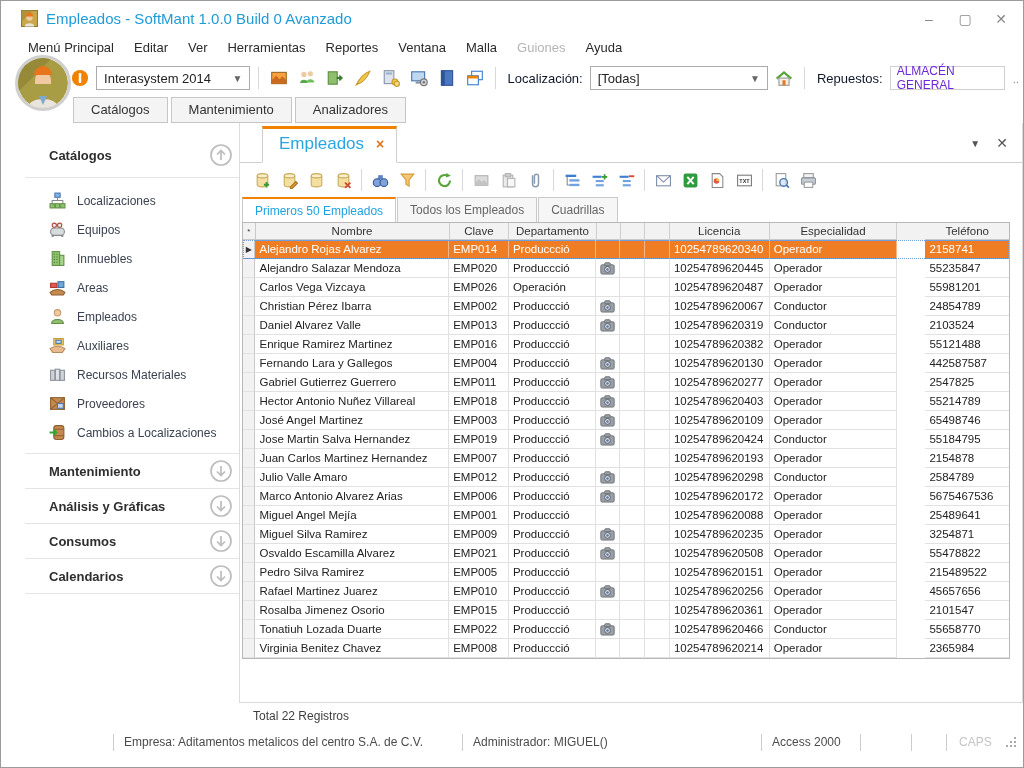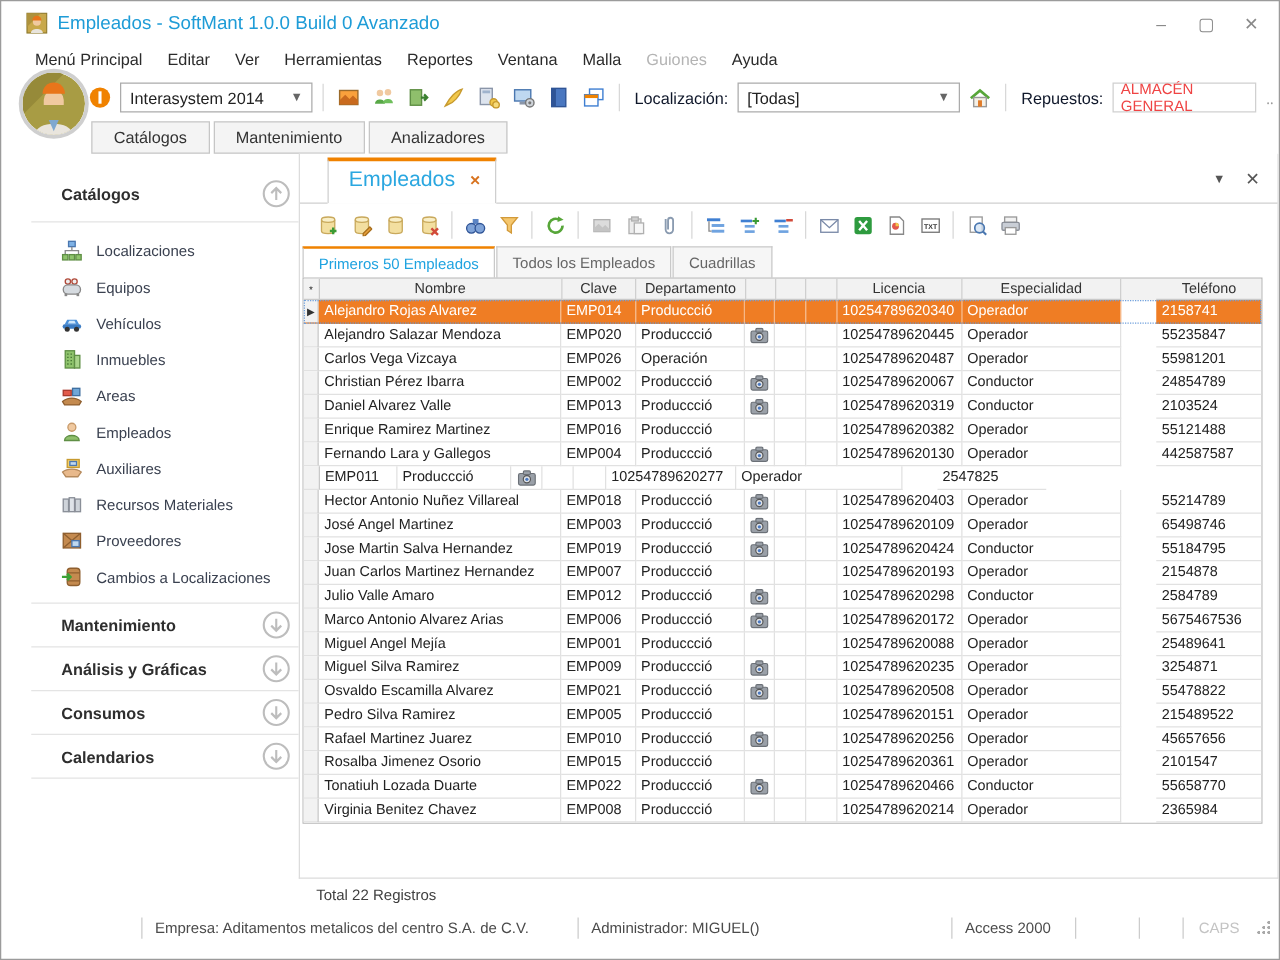--- a/index.html
+++ b/index.html
@@ -24,21 +24,21 @@
             border:3px solid #cfcfcf; overflow:hidden; background:#fff; z-index:5; }
   .combo { display:flex; align-items:center; justify-content:space-between; border:1px solid #ababab;
            height:24px; padding:0 7px; font-size:13px; color:#222; background:#fff; }
   .combo .caret { color:#666; font-size:10px; margin-left:8px; }
   .combo.sys { width:166px; }
   .combo.loc { width:192px; }
   .tb-label { font-size:13px; color:#0f172a; margin:0 2px 0 4px; }
   .tbtn { width:25px; height:25px; display:flex; align-items:center; justify-content:center; }
   .tbtn svg { width:18px; height:18px; }
   .vsep { width:1px; height:22px; background:#d8d8d8; margin:0 3px; }
-  .disabled-input { width:124px; height:24px; border:1px solid #d0d0d0; color:#ef4444; font-size:12px;
+  .disabled-input { width:124px; height:24px; border:1px solid #d0d0d0; color:#6d28d9; font-size:12px;
                     display:flex; align-items:center; padding:0 6px; background:#fff; }
   .more-btn { color:#9a9a9a; font-size:11px; letter-spacing:1px; padding:0 3px; }
 
   
   .ribbon { height:26px; display:flex; gap:3px; padding-left:72px; align-items:flex-end; }
   .rtab { border:1px solid #c6c6c6; background:#f4f4f4; padding:4px 17px 5px; font-size:13px; color:#333; }
 
   
   .main { display:flex; height:580px; }
   .sidebar { width:214px; margin-left:24px; padding-top:14px; }
@@ -275,30 +275,20 @@
               <circle cx="5" cy="4" r="2" fill="#eee" stroke="#b04a3a"></circle>
               <circle cx="10" cy="4" r="2" fill="#eee" stroke="#b04a3a"></circle>
               <rect x="1.5" y="6.5" width="13" height="7" rx="3.5" fill="#d6dbe0" stroke="#888"></rect>
               <rect x="2.5" y="13" width="2" height="2" fill="#888"></rect>
               <rect x="11.5" y="13" width="2" height="2" fill="#888"></rect>
             </svg>
           <span>Equipos</span>
         </div>
         <div class="sb-item">
           <svg viewBox="0 0 16 16">
-              <path d="M2.5 9 L4.5 5.5 h7 L13.5 9z" fill="#4A90D9"></path>
-              <path d="M6 6.2 h4 l1 2 H5z" fill="#cfe6fb"></path>
-              <rect x="1" y="8.8" width="14" height="3.4" rx="1.7" fill="#3B7CC4"></rect>
-              <circle cx="4.5" cy="12.6" r="1.9" fill="#333"></circle>
-              <circle cx="11.5" cy="12.6" r="1.9" fill="#333"></circle>
-            </svg>
-          <span>Vehículos</span>
-        </div>
-        <div class="sb-item">
-          <svg viewBox="0 0 16 16">
               <rect x="3" y="1.5" width="7" height="13" fill="#8FC46C" stroke="#5F8F45"></rect>
               <rect x="10" y="5" width="4" height="9.5" fill="#A8D48A" stroke="#5F8F45"></rect>
               <path d="M4.5 4h1M7 4h1M4.5 6.5h1M7 6.5h1M4.5 9h1M7 9h1M4.5 11.5h1M7 11.5h1" stroke="#3F6F2F"></path>
             </svg>
           <span>Inmuebles</span>
         </div>
         <div class="sb-item">
           <svg viewBox="0 0 16 16">
               <rect x="8.5" y="2.5" width="5.5" height="5.5" fill="#6FA7D8" stroke="#3F6FA0"></rect>
               <rect x="1.5" y="4" width="6" height="4" fill="#E25B4B" stroke="#A93A2E"></rect>
@@ -650,20 +640,21 @@
                 </svg>
               </div>
               <div class="cell c-n2"></div>
               <div class="cell c-n3"></div>
               <div class="cell c-lic">10254789620130</div>
               <div class="cell c-esp">Operador</div>
               <div class="cell c-tel">442587587</div>
             </div>
             <div class="grow">
               <div class="cell c-sel"></div>
+              <div class="cell c-nombre">Gabriel Gutierrez Guerrero</div>
               <div class="cell c-clave">EMP011</div>
               <div class="cell c-depto">Produccció</div>
               <div class="cell c-n1">
                 <svg class="cam" viewBox="0 0 16 14">
                   <rect x="0.8" y="3" width="14.4" height="10" rx="1.5" fill="#9aa0a8" stroke="#6b7077"></rect>
                   <rect x="5" y="0.8" width="6" height="3.2" rx="1" fill="#9aa0a8" stroke="#6b7077"></rect>
                   <circle cx="8" cy="8" r="3.1" fill="#dfe3e8" stroke="#555"></circle>
                   <circle cx="8" cy="8" r="1.4" fill="#4a78c0"></circle>
                 </svg>
               </div>

